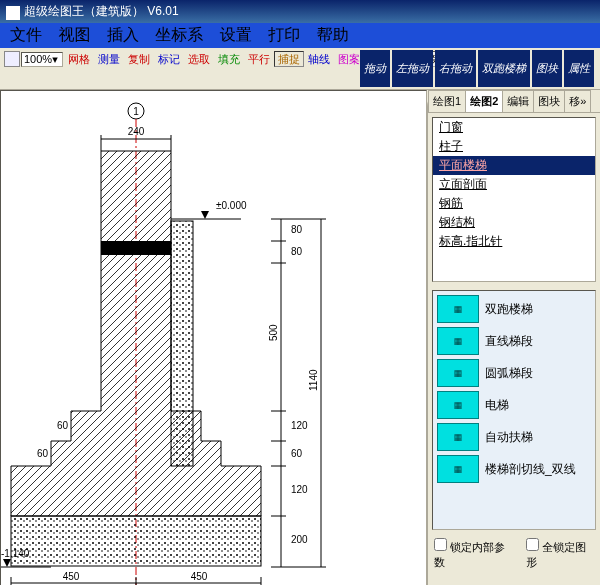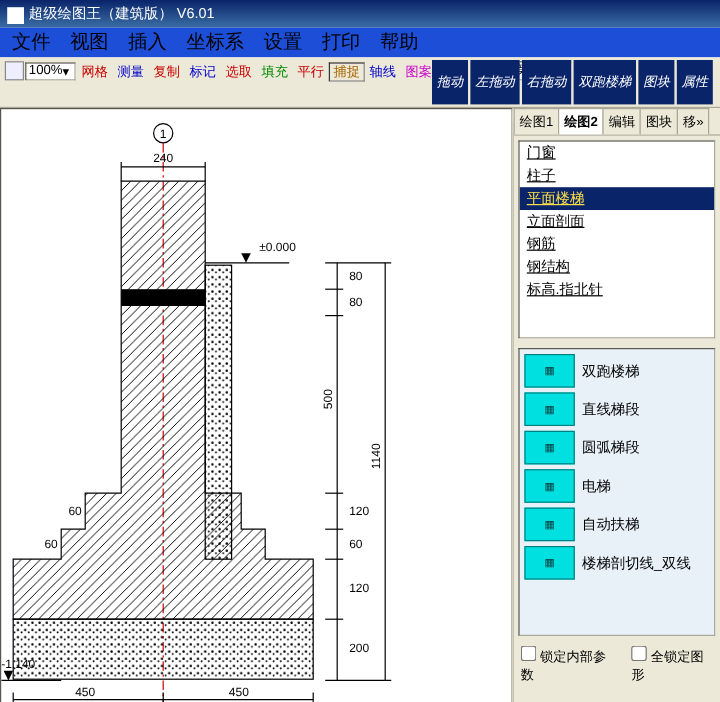--- a/index.html
+++ b/index.html
@@ -14,21 +14,21 @@
 .toolbar select { font-size: 11px; border: 1px inset #aca899; }
 .rbtn { background: #0a246a; color: #fff; font-size: 11px; padding: 11px 4px; margin-left: 2px; font-style: italic; }
 .main { display: flex; height: 518px; }
 .canvas { flex: 1; background: #fff; position: relative; border: 1px inset #aca899; overflow: hidden; }
 .sidepanel { width: 173px; background: #ece9d8; border-left: 1px solid #aca899; display: flex; flex-direction: column; border-radius: 17px; }
 .tabs { display: flex; background: #ece9d8; border-bottom: 1px solid #aca899; font-size: 11px; }
 .tab { padding: 3px 4px; border: 1px solid #aca899; border-bottom: none; background: #ece9d8; margin-right: -1px; cursor: default; }
 .tab.active { background: #fff; font-weight: bold; }
 .listbox { background: #fff; border: 1px inset #aca899; margin: 4px; height: 165px; overflow: auto; font-size: 12px; }
 .listbox .item { padding: 1px 6px; cursor: default; text-decoration: underline; }
-.listbox .item.selected { background: #0a246a; color: #fde047; }
+.listbox .item.selected { background: #0a246a; color: #fca5a5; }
 .thumbs { border: 1px inset #aca899; margin: 4px; background: #e8f0f8; padding: 4px; height: 240px; overflow: auto; }
 .thumb { display: flex; align-items: center; margin-bottom: 4px; cursor: default; }
 .thumb .ticon { width: 42px; height: 28px; background: #00e0e0; border: 1px solid #008080; margin-right: 6px; display: flex; align-items: center; justify-content: center; font-size: 9px; color: #004040; }
 .checks { display: flex; gap: 14px; padding: 4px 6px; font-size: 11px; }
 .statusbar { background: #ece9d8; border-top: 1px solid #aca899; display: flex; font-size: 11px; height: 20px; align-items: center; }
 .statusbar .cell { border: 1px inset #ece9d8; padding: 1px 6px; color: #888; }
 .statusbar .cell.active { color: #000; }
 
 .dwg { position: absolute; left: 0; top: 0; }
 .dim { font-size: 10px; font-family: sans-serif; }

